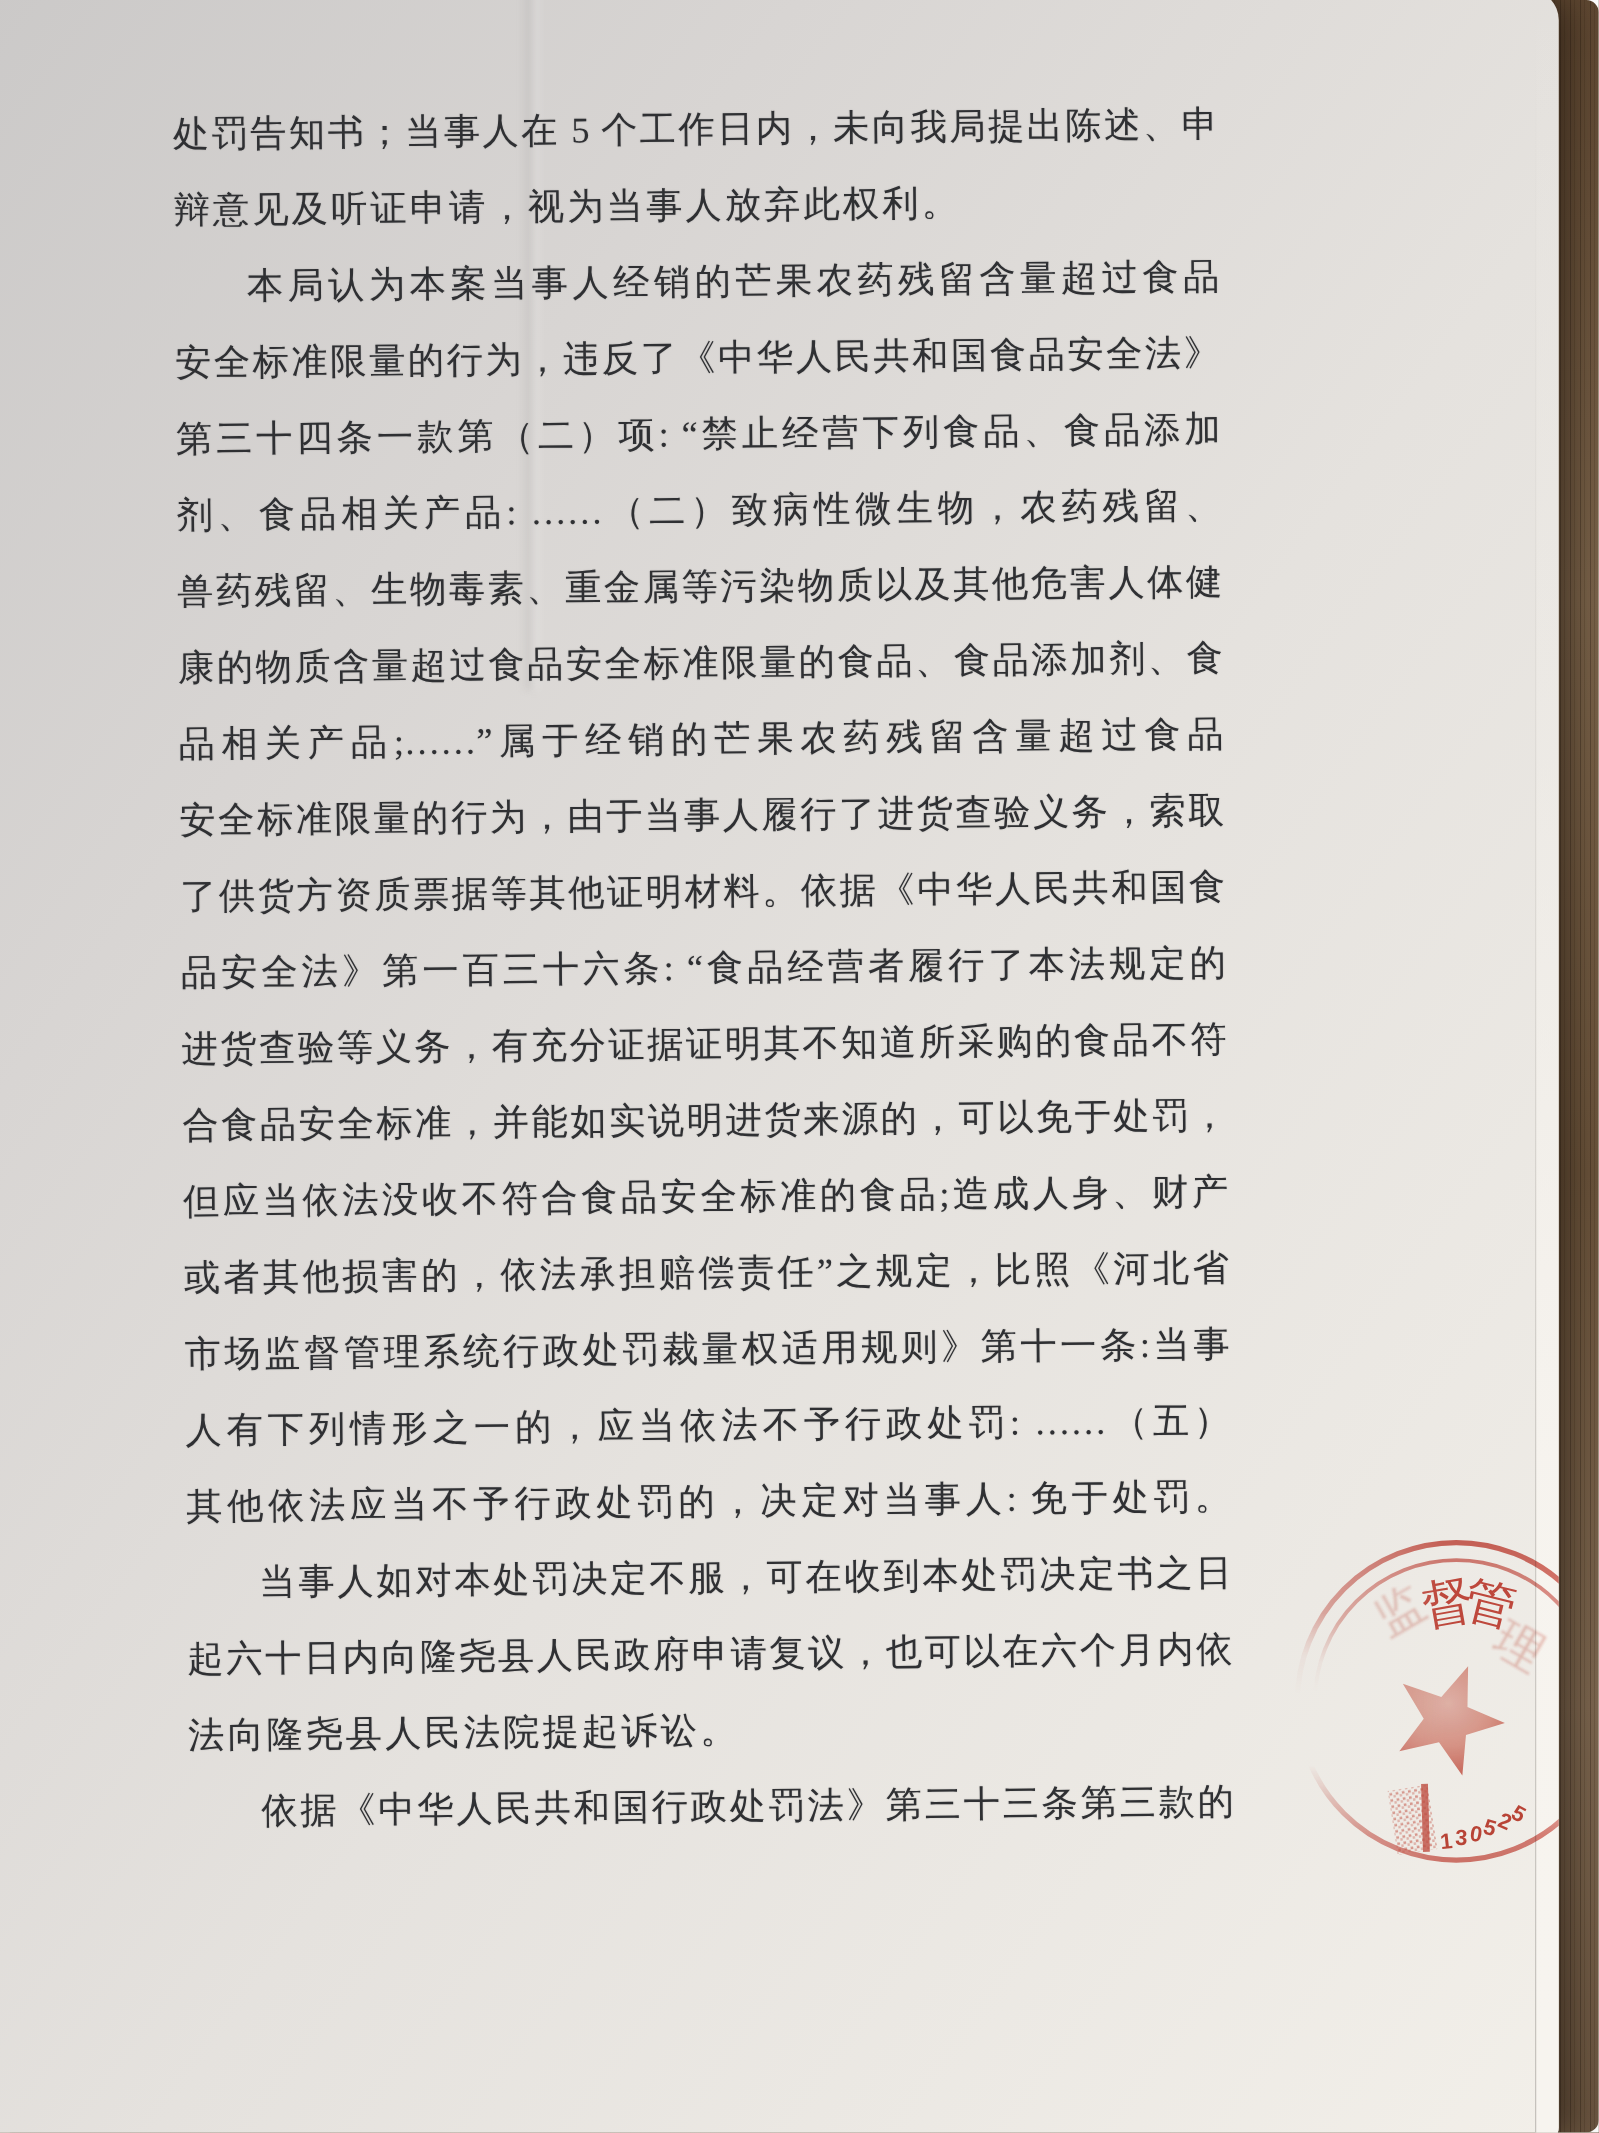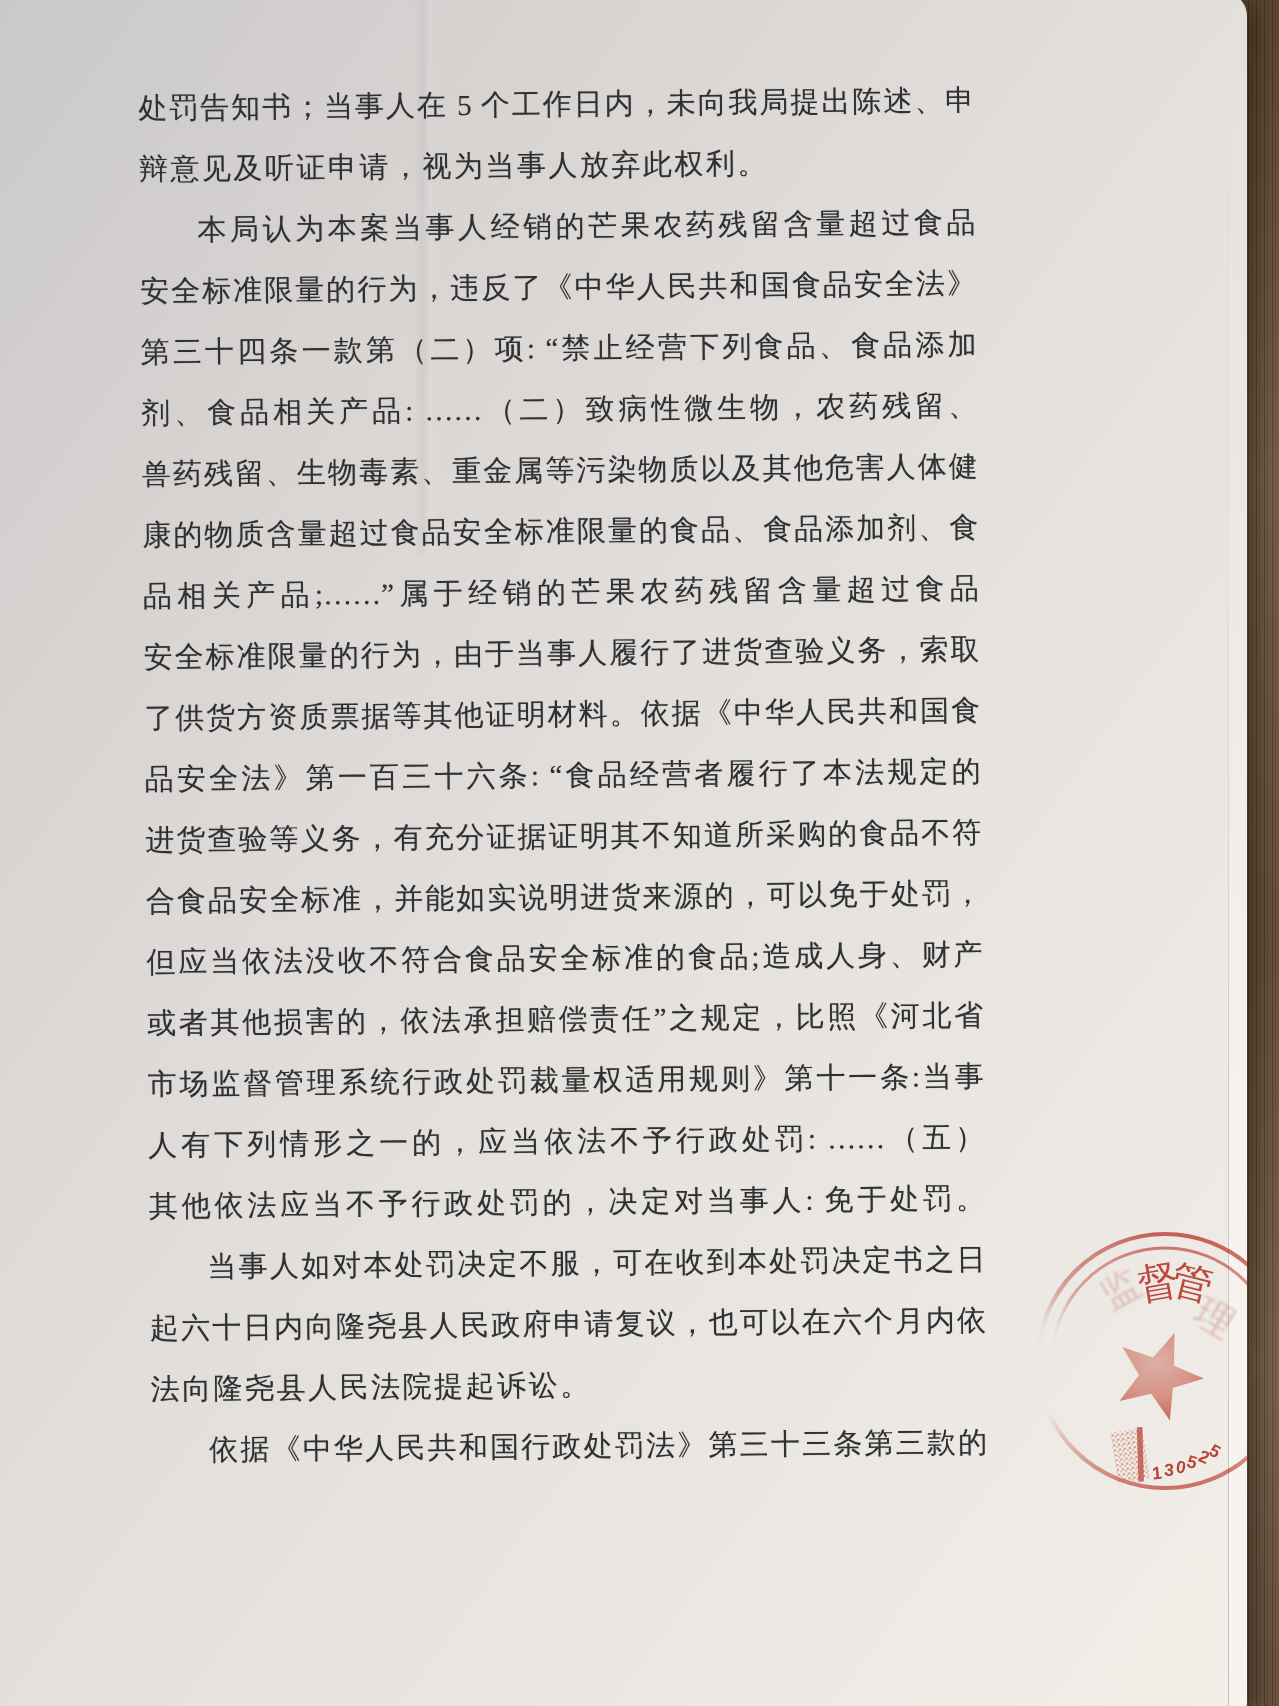--- a/index.html
+++ b/index.html
@@ -11,20 +11,21 @@
   .desk {
     position: relative; width: 1279px; height: 1706px;
     background-color: #6e5840;
     background-image:
       repeating-linear-gradient(90deg,
         rgba(30,18,8,0.30) 0px, rgba(30,18,8,0.30) 1px,
         rgba(0,0,0,0) 1px, rgba(0,0,0,0) 3px,
         rgba(46,30,14,0.18) 3px, rgba(46,30,14,0.18) 4px,
         rgba(0,0,0,0) 4px, rgba(0,0,0,0) 8px),
       linear-gradient(180deg, #5f4832 0%, #7a634a 28%, #6a533b 55%, #7d6750 80%, #6a5540 100%);
+    border-radius: 10px;
   }
   .paper {
     position: absolute; left: -8px; top: -8px;
     width: 1255px; height: 1722px;
     border-radius: 0 24px 12px 0;
     background: linear-gradient(126deg, #cbc9c8 0%, #d8d5d3 26%, #e5e2de 55%, #f2efe9 100%);
     box-shadow: 14px 0 28px -4px rgba(18,10,4,0.5);
     overflow: hidden;
   }
   .crease {

